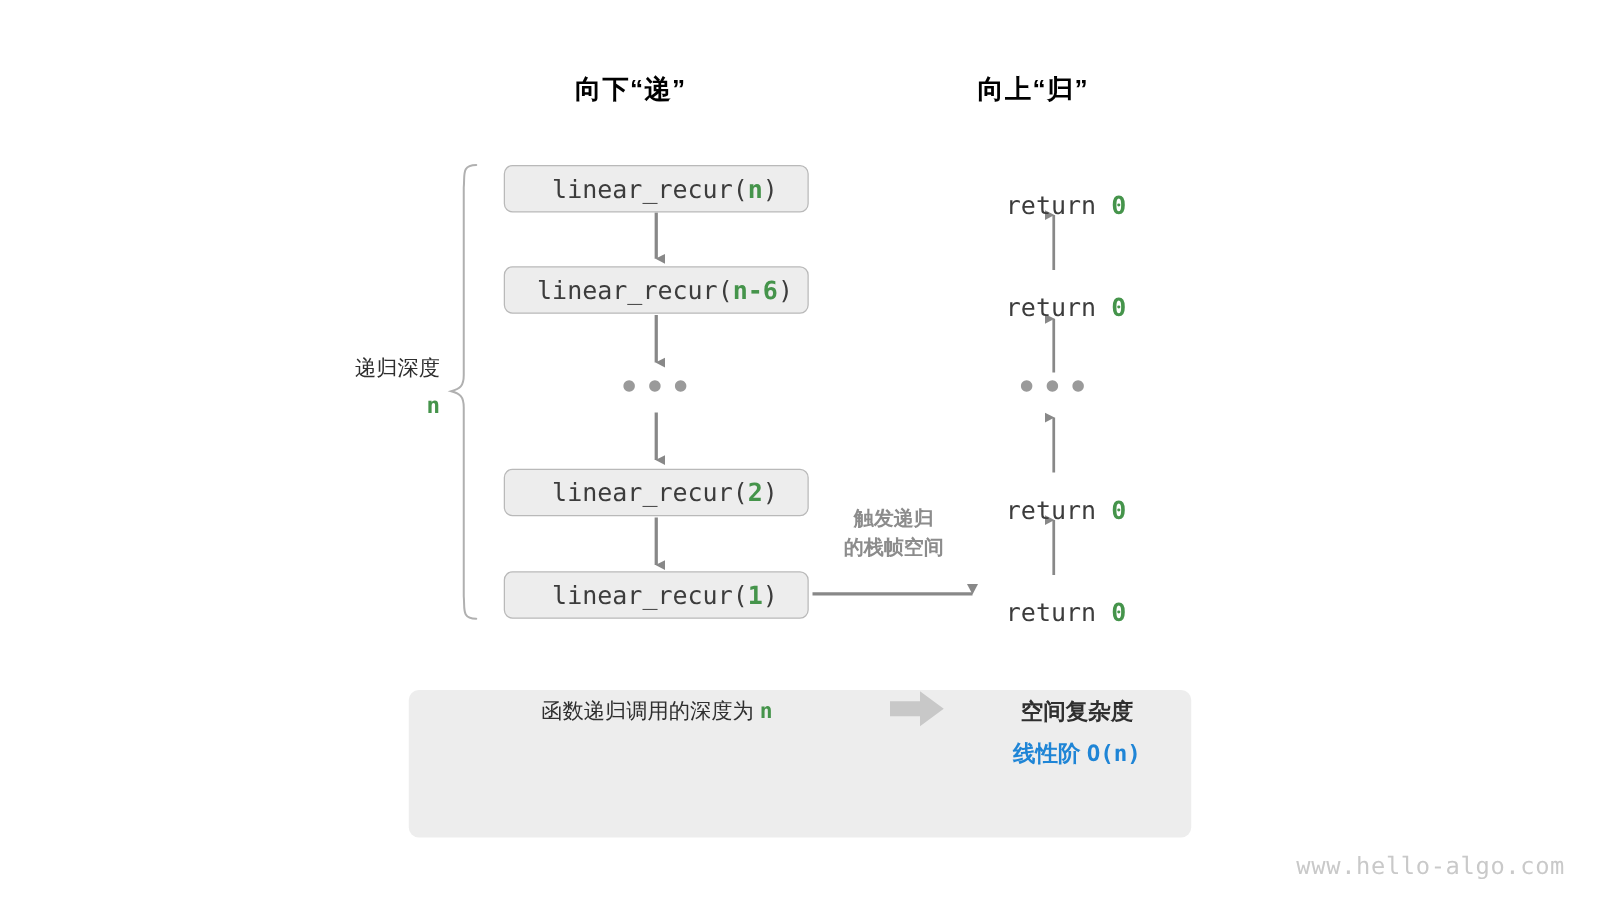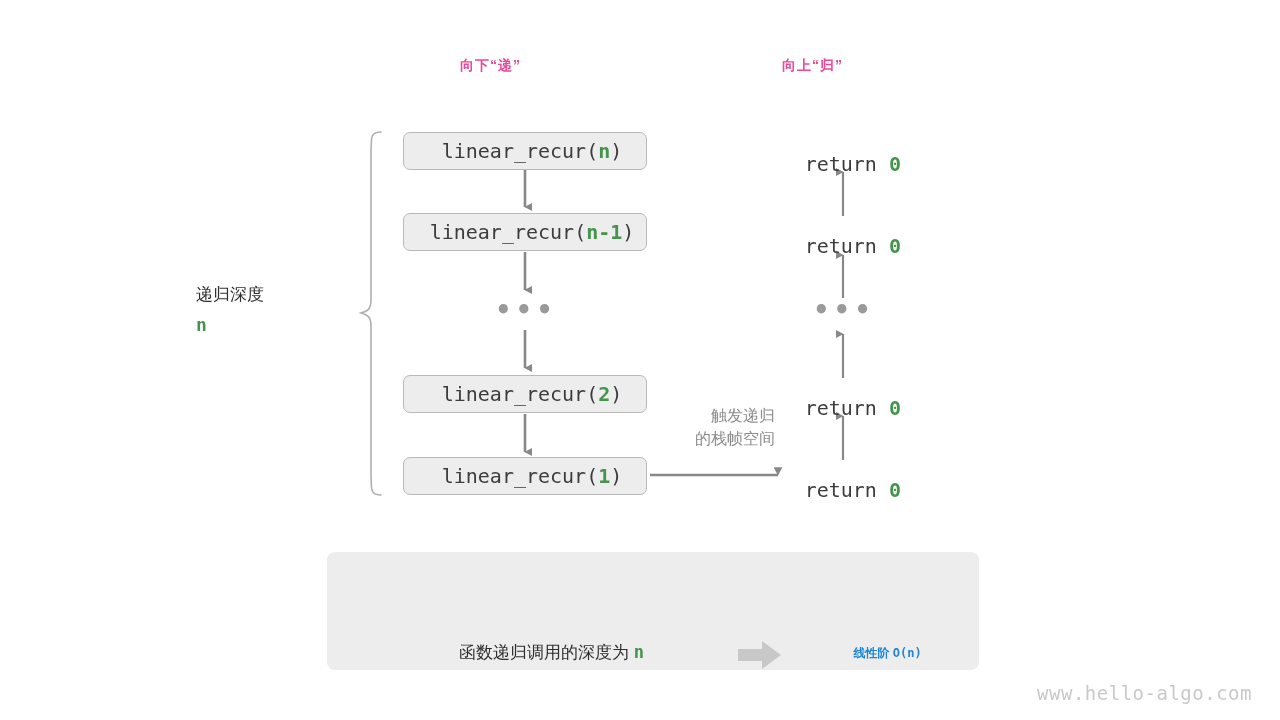--- a/index.html
+++ b/index.html
@@ -16,23 +16,23 @@
   }
   .stage {
     position: absolute;
     left: 0; top: 0;
     width: 1280px;
     height: 720px;
   }
   
   .col-header {
     position: absolute;
-    font-size: 14px;
-    font-weight: bold;
-    color: #ec4899;
+    font-size: 21px;
+    font-weight: bold;
+    color: #000000;
     letter-spacing: 1px;
     white-space: nowrap;
   }
   #hdr-down { left: 460px; top: 57px; }
   #hdr-up   { left: 782px; top: 57px; }
 
   
   .call-box {
     position: absolute;
     left: 403px;
@@ -79,57 +79,56 @@
     line-height: 10px;
     font-family: "DejaVu Sans", sans-serif;
   }
 
   
   #depth-label {
     position: absolute;
     left: 196px;
     top: 282px;
     width: 156px;
-    text-align: left;
+    text-align: right;
     font-size: 17px;
     color: #2f2f2f;
     line-height: 26px;
   }
   #depth-label .n {
     display: block;
     color: #45944b;
     font-weight: bold;
     font-family: "DejaVu Sans Mono", "Liberation Mono", monospace;
     font-size: 18px;
     margin-top: 4px;
   }
   #trigger-label {
     position: absolute;
     left: 655px;
     top: 404px;
     width: 120px;
-    text-align: right;
+    text-align: center;
     font-size: 16px;
-    font-weight: normal;
+    font-weight: bold;
     color: #8c8c8c;
     line-height: 23px;
   }
 
   
   #summary {
     position: absolute;
     left: 327px;
     top: 552px;
     width: 626px;
     height: 118px;
     background: #ededed;
     border-radius: 8px;
     display: flex;
-    align-items: flex-end;
-    padding-left: 26px;
+    align-items: flex-start;
   }
   #summary-left {
     width: 345px;
     padding-left: 26px;
     text-align: center;
     font-size: 17px;
     color: #2f2f2f;
     line-height: 34px;
   }
   #summary-left .g {
@@ -151,21 +150,21 @@
     flex: 1;
     text-align: center;
     line-height: 34px;
   }
   #summary-right .title {
     font-size: 18px;
     font-weight: bold;
     color: #2f2f2f;
   }
   #summary-right .value {
-    font-size: 12px;
+    font-size: 18px;
     font-weight: bold;
     color: #1f85d6;
   }
   #summary-right .value .mono {
     font-family: "DejaVu Sans Mono", "Liberation Mono", monospace;
   }
 
   
   #watermark {
     position: absolute;
@@ -235,21 +234,21 @@
     </g>
   </svg>
 
   <div class="call-box" style="top:132px">
     <span>linear_recur(</span>
       <span class="arg">n</span>
       <span>)</span>
   </div>
   <div class="call-box" style="top:213px">
     <span>linear_recur(</span>
-      <span class="arg">n-1</span>
+      <span class="arg">n-6</span>
       <span>)</span>
   </div>
   <div class="dots" style="left:495px; top:305px;">•••</div>
   <div class="call-box" style="top:375px">
     <span>linear_recur(</span>
       <span class="arg">2</span>
       <span>)</span>
   </div>
   <div class="call-box" style="top:457px">
     <span>linear_recur(</span>
@@ -286,20 +285,21 @@
       <div>
         <span>函数递归调用的深度为 </span><span class="g">n</span>
       </div>
     </div>
     <div id="summary-arrow">
       <svg width="44" height="30" viewBox="0 0 44 30">
         <path d="M0,9 L24,9 L24,1 L43,15 L24,29 L24,21 L0,21 Z" fill="#c8c8c8"></path>
       </svg>
     </div>
     <div id="summary-right">
+      <div class="title">空间复杂度</div>
       <div class="value">
         <span>线性阶 </span><span class="mono">O(n)</span>
       </div>
     </div>
   </div>
 
   <div id="watermark">www.hello-algo.com</div>
 
 </div>
 

